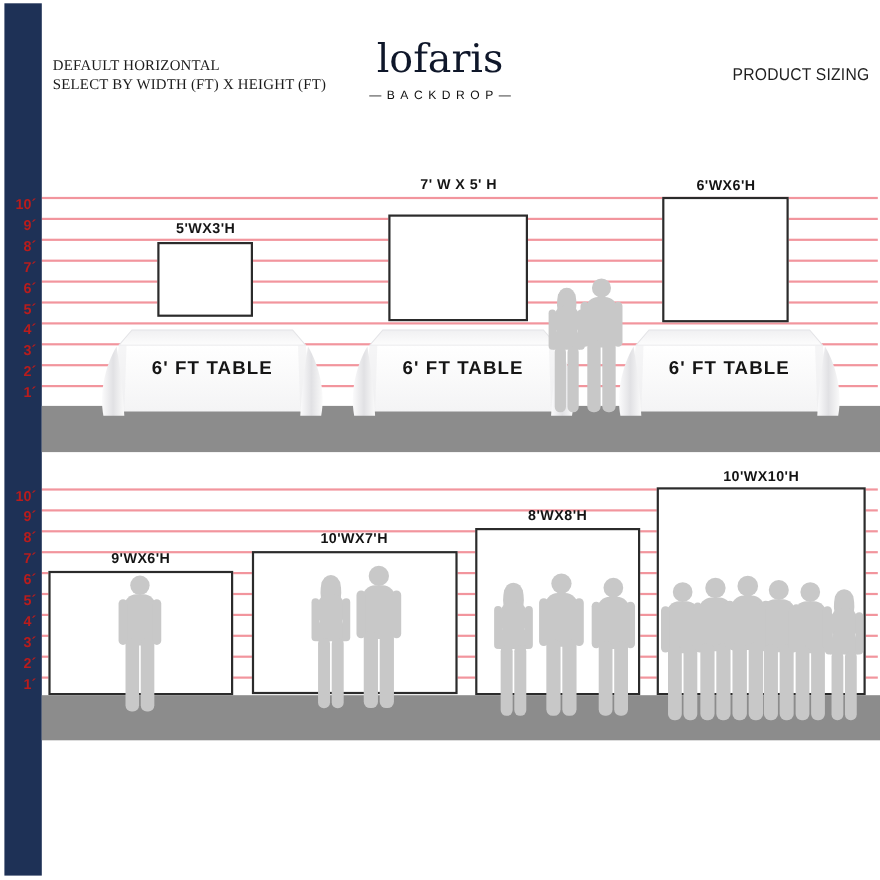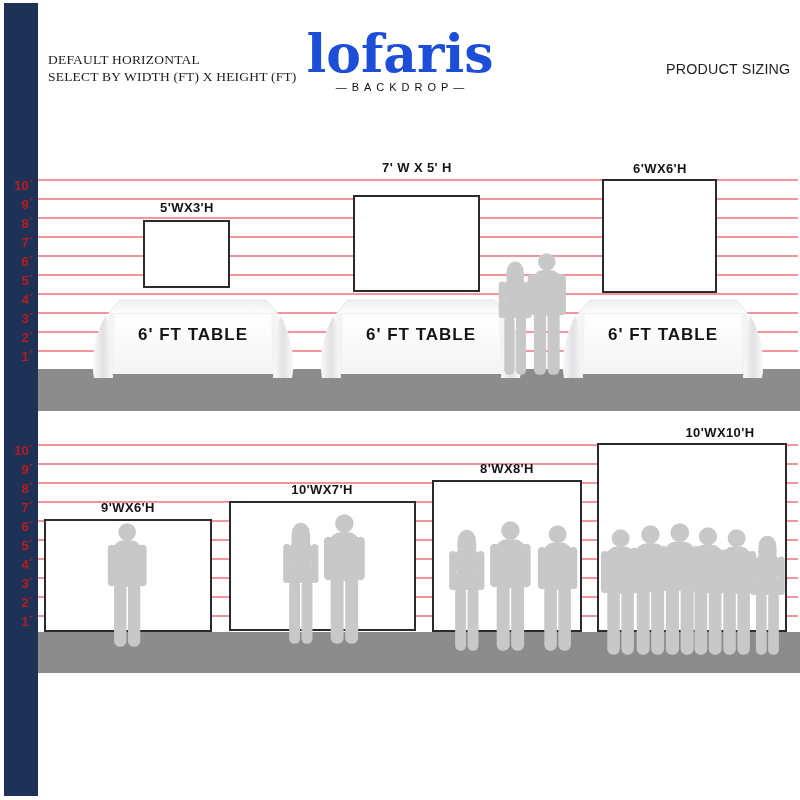--- a/index.html
+++ b/index.html
@@ -2,22 +2,22 @@
 <html><head>
 <meta charset="utf-8">
 <style>
   html,body{margin:0;padding:0;background:#ffffff;}
   #canvas{position:relative;width:800px;height:800px;background:#ffffff;overflow:hidden;
           font-family:"Liberation Sans",sans-serif;}
   
   .hdr-left{position:absolute;left:48px;top:52px;font-family:"Liberation Serif",serif;
             font-size:13.5px;line-height:16.5px;letter-spacing:.2px;color:#1b1b1b;z-index:3;}
   .logo{position:absolute;left:290px;top:28px;width:220px;text-align:center;z-index:3;}
-  .brand{font-family:"DejaVu Serif",serif;font-weight:700;font-size:52px;line-height:52px;
-         color:#1d4ed8;letter-spacing:0;}
+  .brand{font-family:"DejaVu Serif",serif;font-weight:400;font-size:36px;line-height:52px;
+         color:#0f172a;letter-spacing:0;}
   .tagline{margin-top:1px;font-size:11px;letter-spacing:5px;padding-left:5px;font-weight:500;color:#111;}
   .prod-sizing{position:absolute;left:666px;top:60px;width:150px;font-size:15.5px;font-weight:500;
                color:#1f1f1f;transform:scaleX(.92);transform-origin:left center;letter-spacing:.2px;z-index:3;}
   
   .navy-bar{position:absolute;left:4px;top:3px;width:34px;height:793px;background:#1e3156;z-index:2;}
   .pink-line{position:absolute;left:38px;width:760px;height:2px;background:#f2959d;z-index:1;}
   .ruler-label{position:absolute;left:2px;width:31px;height:18px;line-height:18px;text-align:right;
                font-size:13px;font-weight:700;color:#b91c1c;z-index:3;}
   .floor{position:absolute;left:38px;width:762px;background:#8c8c8c;z-index:2;}
   
@@ -130,21 +130,21 @@
 
   <div class="bd-label" style="left:68px;top:500px;width:120px;">9'WX6'H</div>
   <div class="bd-rect" style="left:44px;top:519px;width:168px;height:113px;"></div>
 
   <div class="bd-label" style="left:252px;top:482px;width:140px;">10'WX7'H</div>
   <div class="bd-rect" style="left:229px;top:501px;width:187px;height:130px;"></div>
 
   <div class="bd-label" style="left:437px;top:461px;width:140px;">8'WX8'H</div>
   <div class="bd-rect" style="left:432px;top:480px;width:150px;height:152px;"></div>
 
-  <div class="bd-label" style="left:640px;top:425px;width:160px;">10'WX10'H</div>
+  <div class="bd-label" style="left:612px;top:425px;width:160px;">10'WX10'H</div>
   <div class="bd-rect" style="left:597px;top:443px;width:190px;height:189px;"></div>
 
   <svg class="sil" style="left:96px;top:520px;" width="64" height="130" viewBox="0 0 64 130">
     <use href="#sil-man" transform="translate(6,2) scale(1.26)"></use>
   </svg>
 
   <svg class="sil" style="left:266px;top:512px;" width="120" height="135" viewBox="0 0 120 135">
     <use href="#sil-woman" transform="translate(10,9) scale(1.24)"></use>
     <use href="#sil-man" transform="translate(52,1) scale(1.32)"></use>
   </svg>

